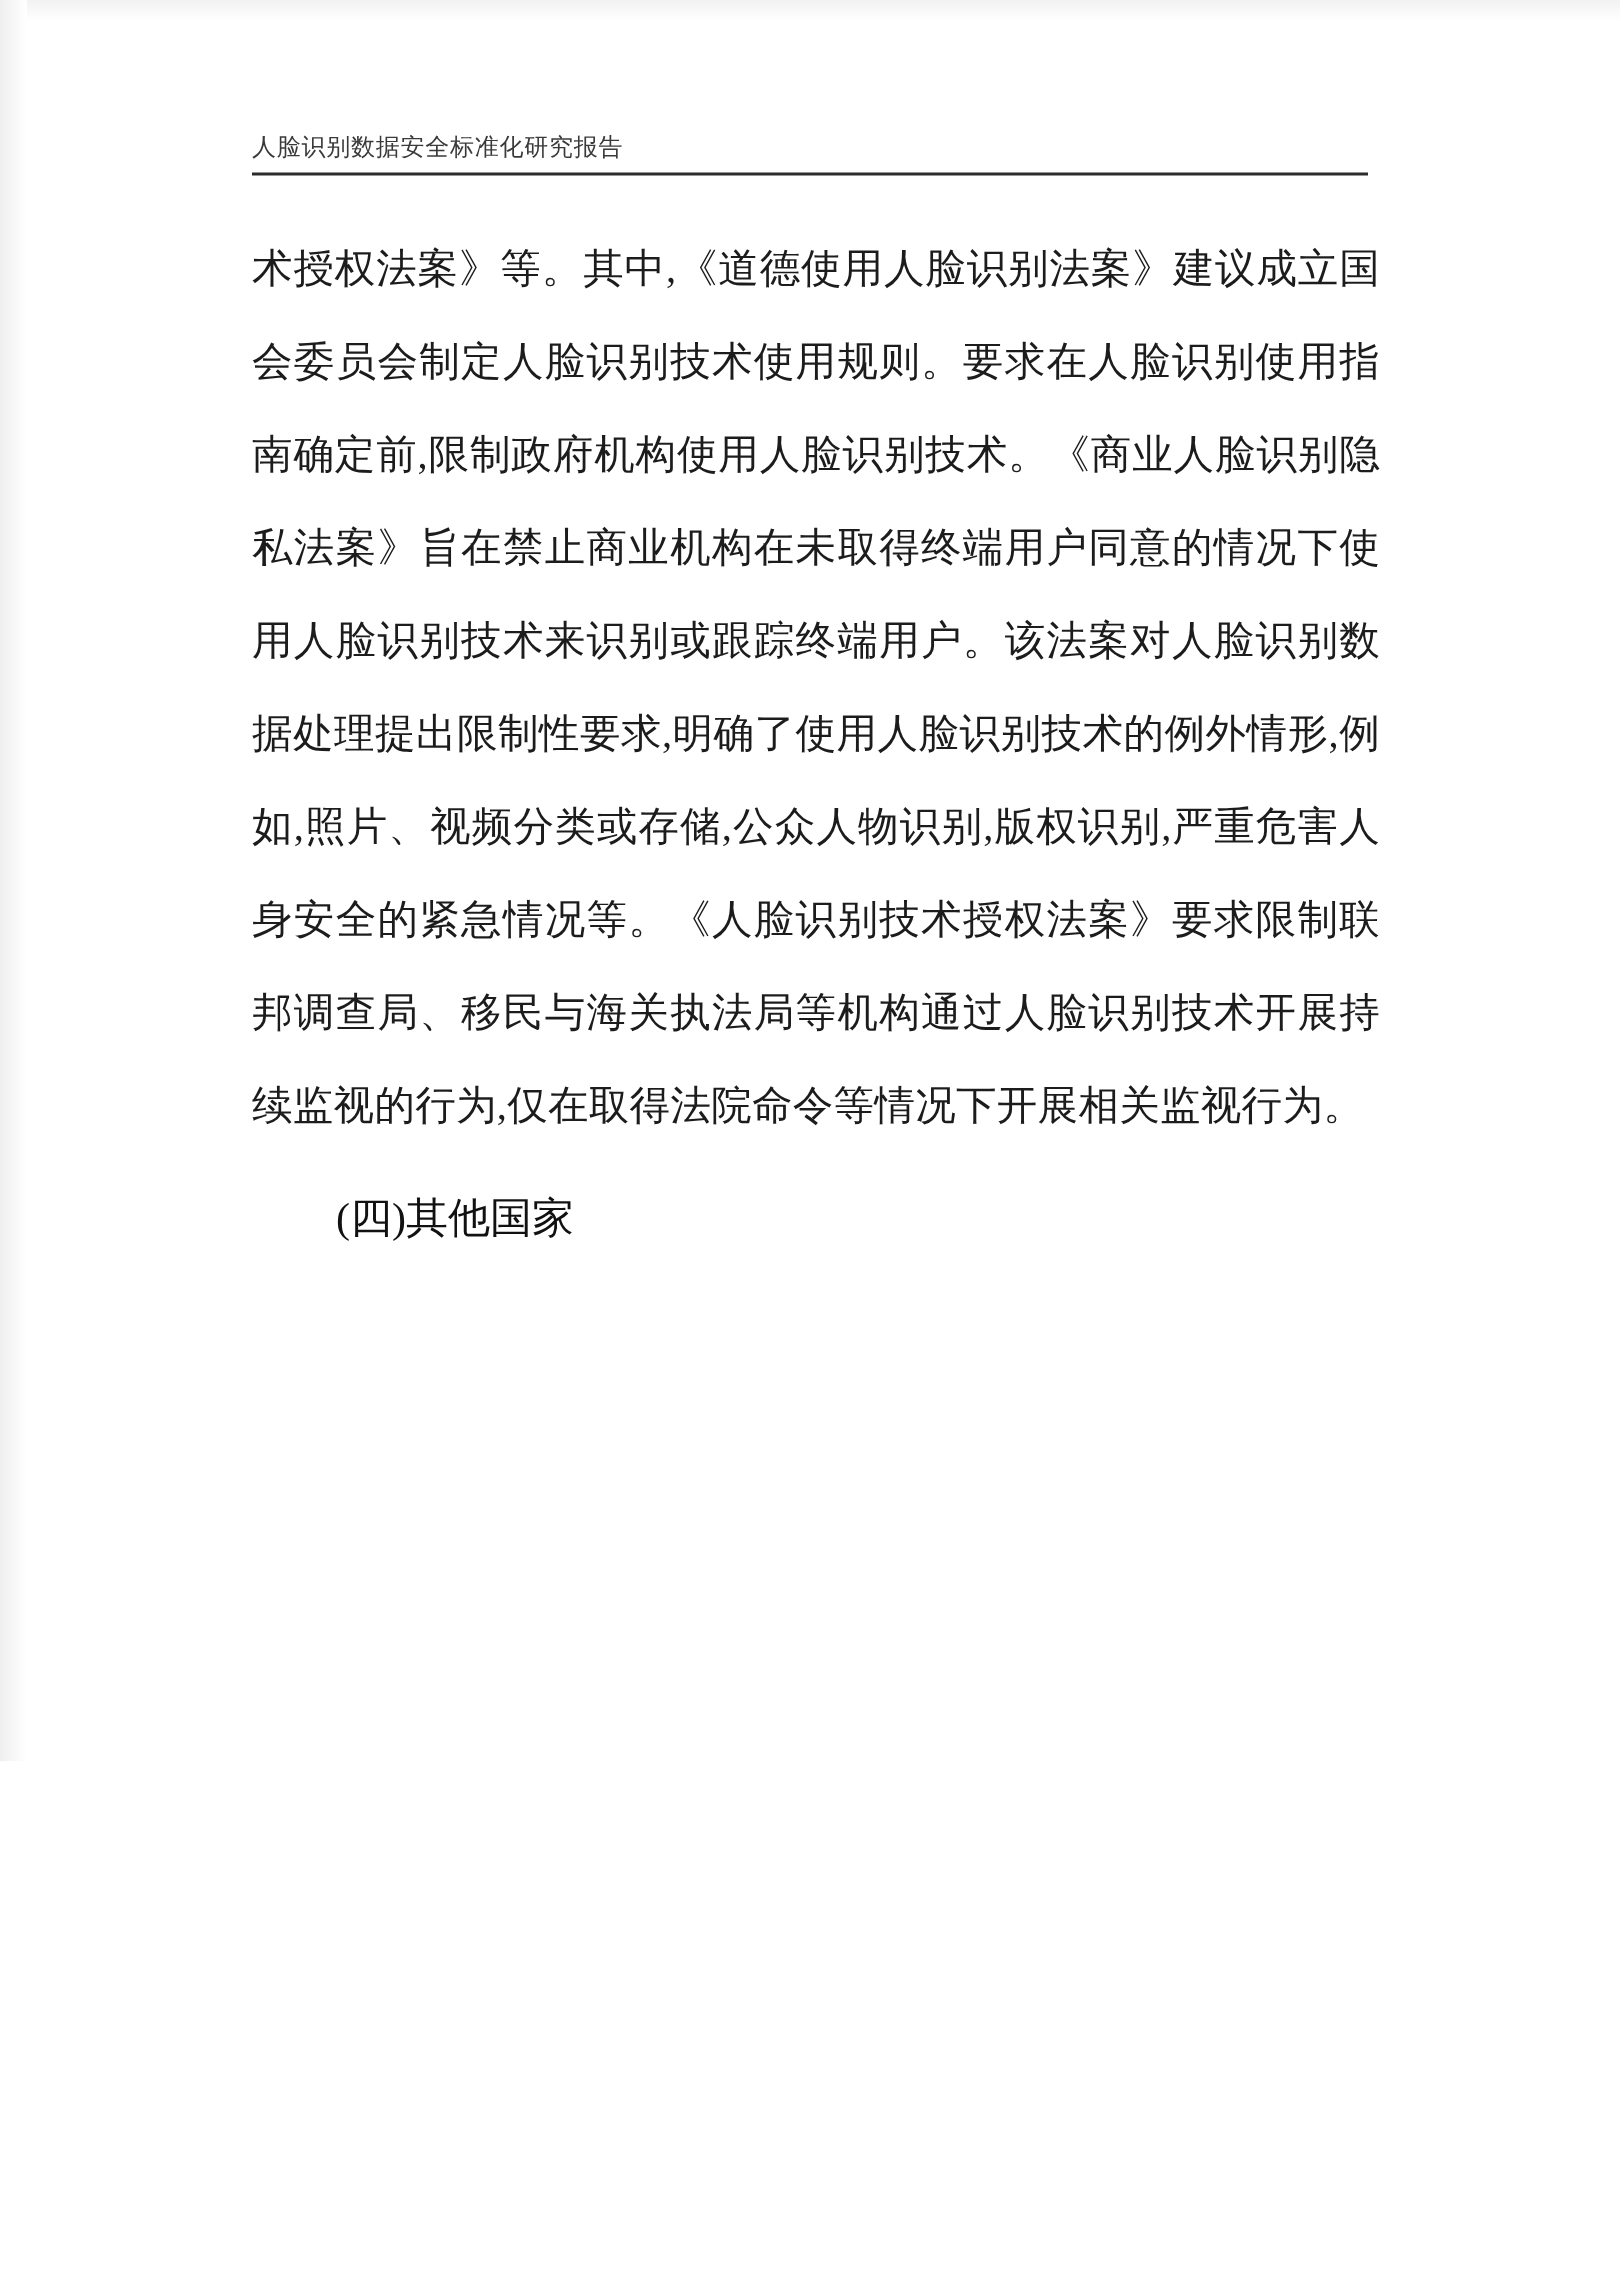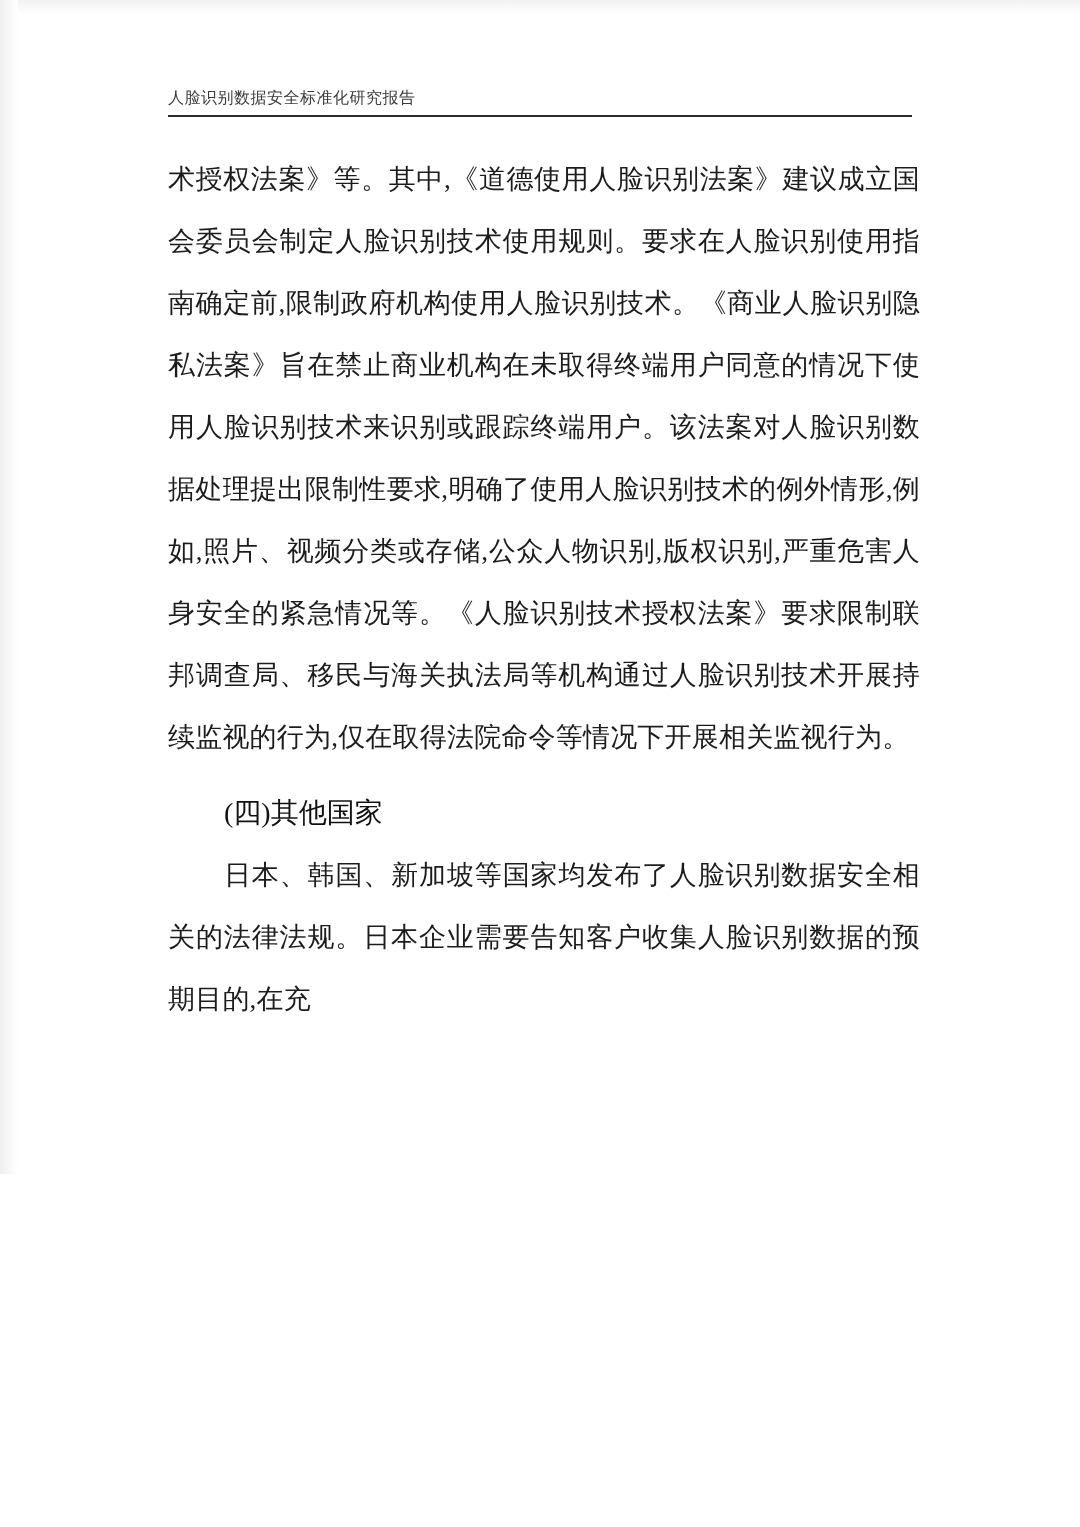--- a/index.html
+++ b/index.html
@@ -122,21 +122,20 @@
   <div class="scan-edge-left"></div>
 
   <div class="header">
     <div class="header-title">人脸识别数据安全标准化研究报告</div>
     <div class="header-rule"></div>
   </div>
 
   <div class="content">
     <p class="body-par">术授权法案》等。其中,《道德使用人脸识别法案》建议成立国会委员会制定人脸识别技术使用规则。要求在人脸识别使用指南确定前,限制政府机构使用人脸识别技术。《商业人脸识别隐私法案》旨在禁止商业机构在未取得终端用户同意的情况下使用人脸识别技术来识别或跟踪终端用户。该法案对人脸识别数据处理提出限制性要求,明确了使用人脸识别技术的例外情形,例如,照片、视频分类或存储,公众人物识别,版权识别,严重危害人身安全的紧急情况等。《人脸识别技术授权法案》要求限制联邦调查局、移民与海关执法局等机构通过人脸识别技术开展持续监视的行为,仅在取得法院命令等情况下开展相关监视行为。</p>
     <h2 class="section-heading">(四)其他国家</h2>
-    <p class="body-par indent">日本、韩国、新加坡等国家均发布了人脸识别数据安全相关的法律法规。日本企业需要告知客户收集人脸识别数据的预期目的,在充</p>
   </div>
 
   <div class="page-number">8</div>
 
   <div class="wechat-badge">
     <span class="wechat-logo">
       <svg width="22" height="22" viewBox="0 0 24 24" aria-hidden="true">
         <ellipse cx="9" cy="9" rx="7.5" ry="6" fill="#ffffff"></ellipse>
         <polygon points="5,13 4,17 8,14.5" fill="#ffffff"></polygon>
         <circle cx="6.6" cy="7.8" r="1" fill="#2f2f2f"></circle>

